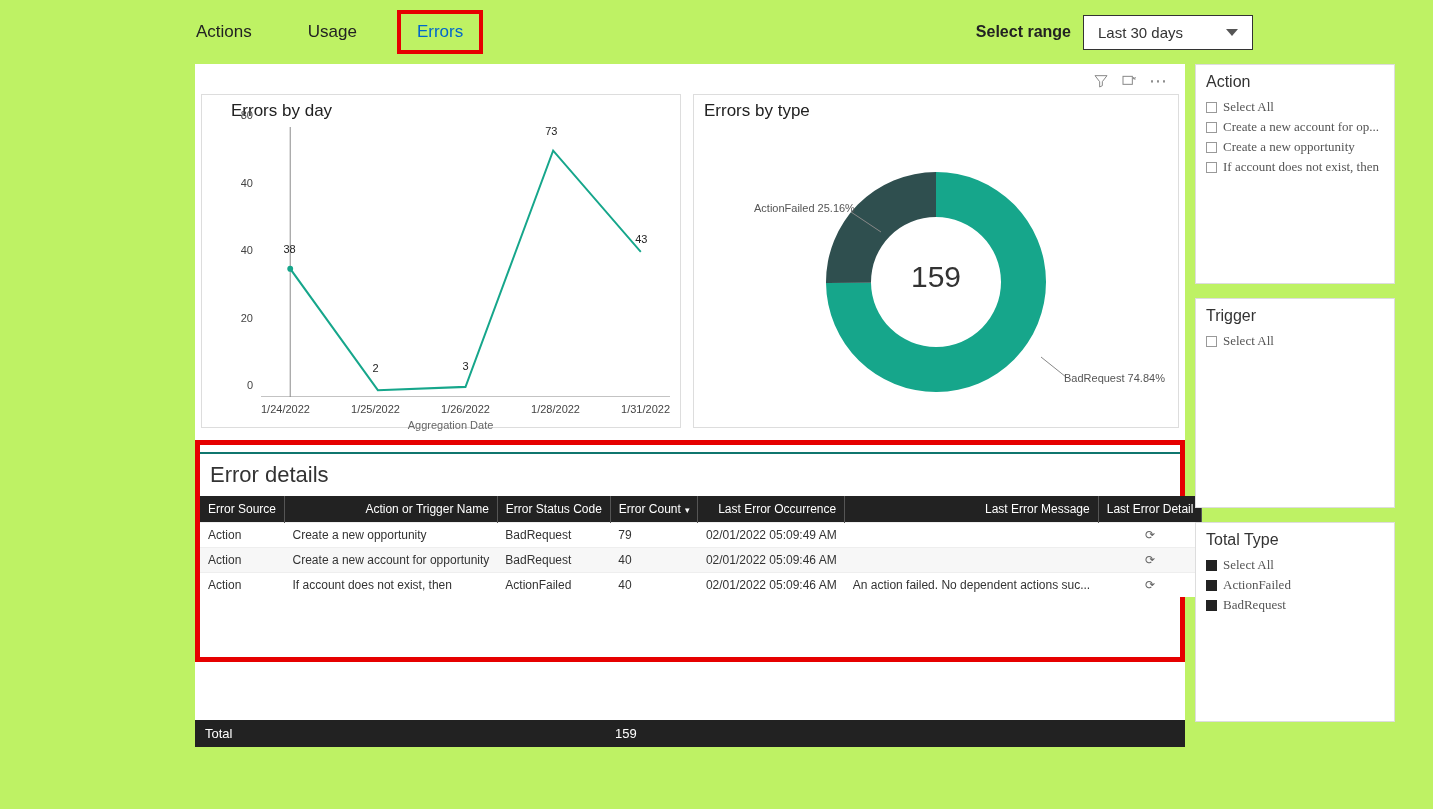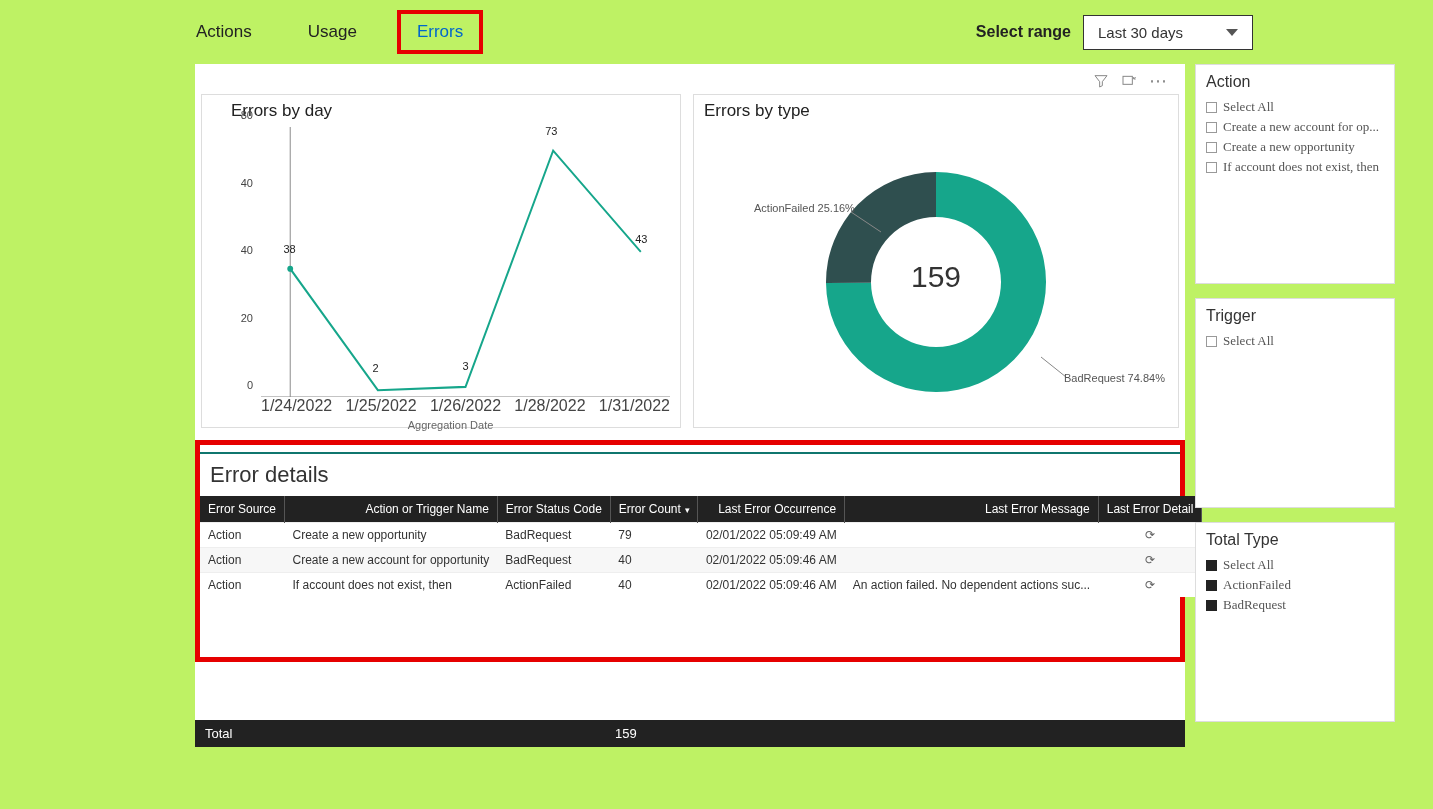--- a/index.html
+++ b/index.html
@@ -26,21 +26,21 @@
 .charts-row { display: flex; gap: 12px; background: #fff; padding: 0 6px 8px 6px; }
 .panel { border: 1px solid #ddd; background: #fff; }
 .panel-title { font-size: 17px; font-weight: 400; color: #222; padding: 6px 10px; }
 
 
 .line-panel { width: 480px; padding-left: 19px; }
 .line-chart { position: relative; height: 300px; padding: 4px 10px 6px 40px; }
 .y-axis { position: absolute; left: 0; top: 0; bottom: 30px; width: 36px; }
 .y-tick { position: absolute; right: 4px; font-size: 11px; color: #444; transform: translateY(-50%); }
 .plot-area { position: absolute; left: 40px; right: 10px; top: 0; bottom: 30px; }
-.x-labels { position: absolute; left: 40px; right: 10px; bottom: 12px; display: flex; justify-content: space-between; font-size: 16px; color: #444; }
+.x-labels { position: absolute; left: 40px; right: 10px; bottom: 12px; display: flex; justify-content: space-between; font-size: 11px; color: #444; }
 .x-title { position: absolute; bottom: -4px; left: 50%; transform: translateX(-50%); font-size: 11px; color: #666; }
 .pt-label { position: absolute; font-size: 11px; color: #222; transform: translate(-50%, -100%); }
 
 
 .donut-panel { flex: 1; }
 .donut-wrap { position: relative; height: 300px; }
 .donut-center-text { position: absolute; left: 50%; top: 50%; transform: translate(-50%, -50%); font-size: 30px; font-weight: 400; }
 .donut-label { position: absolute; font-size: 11px; color: #555; }
 
 

